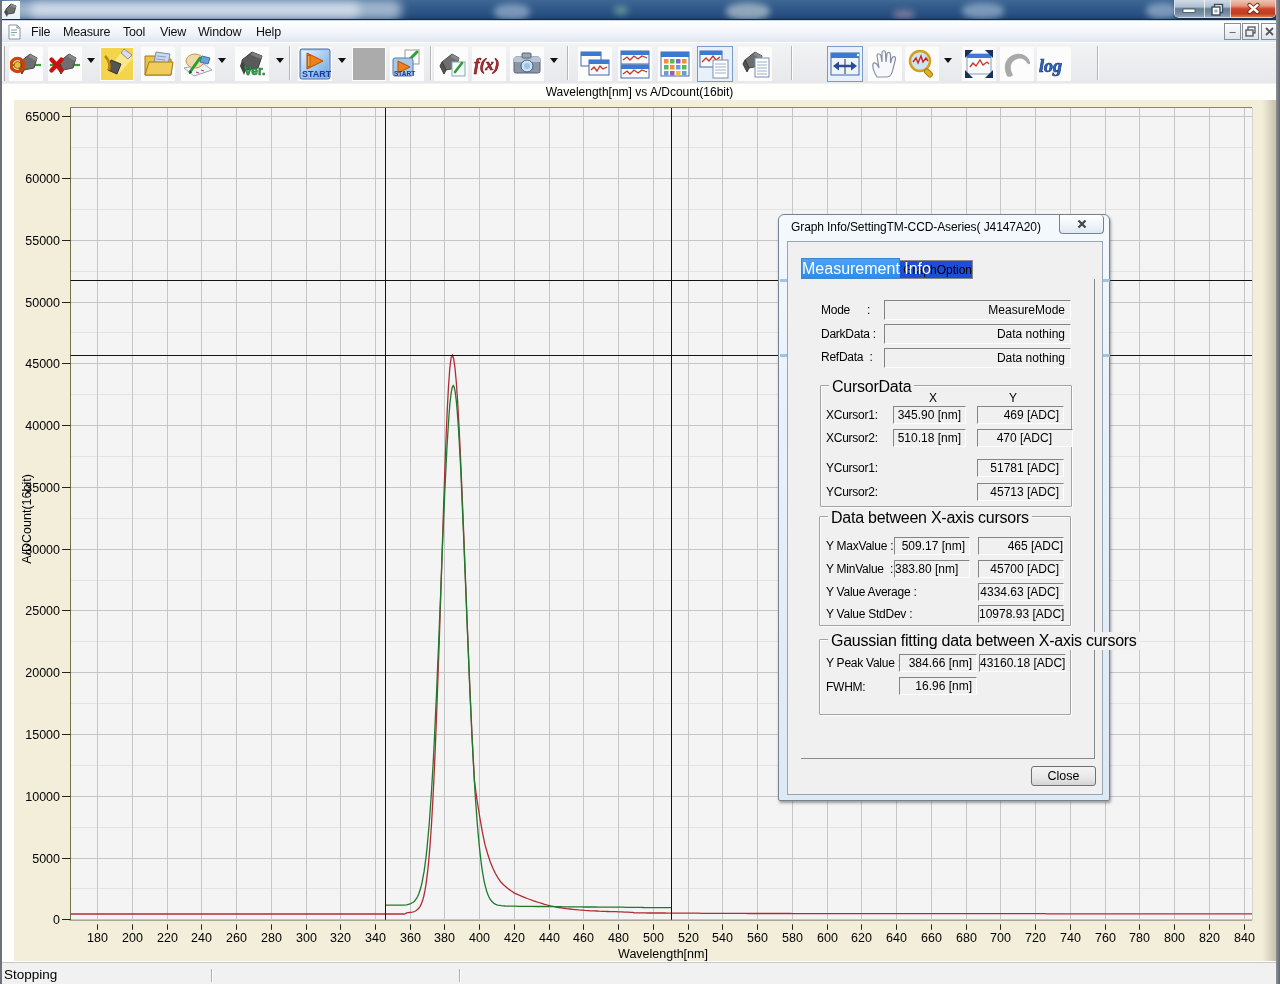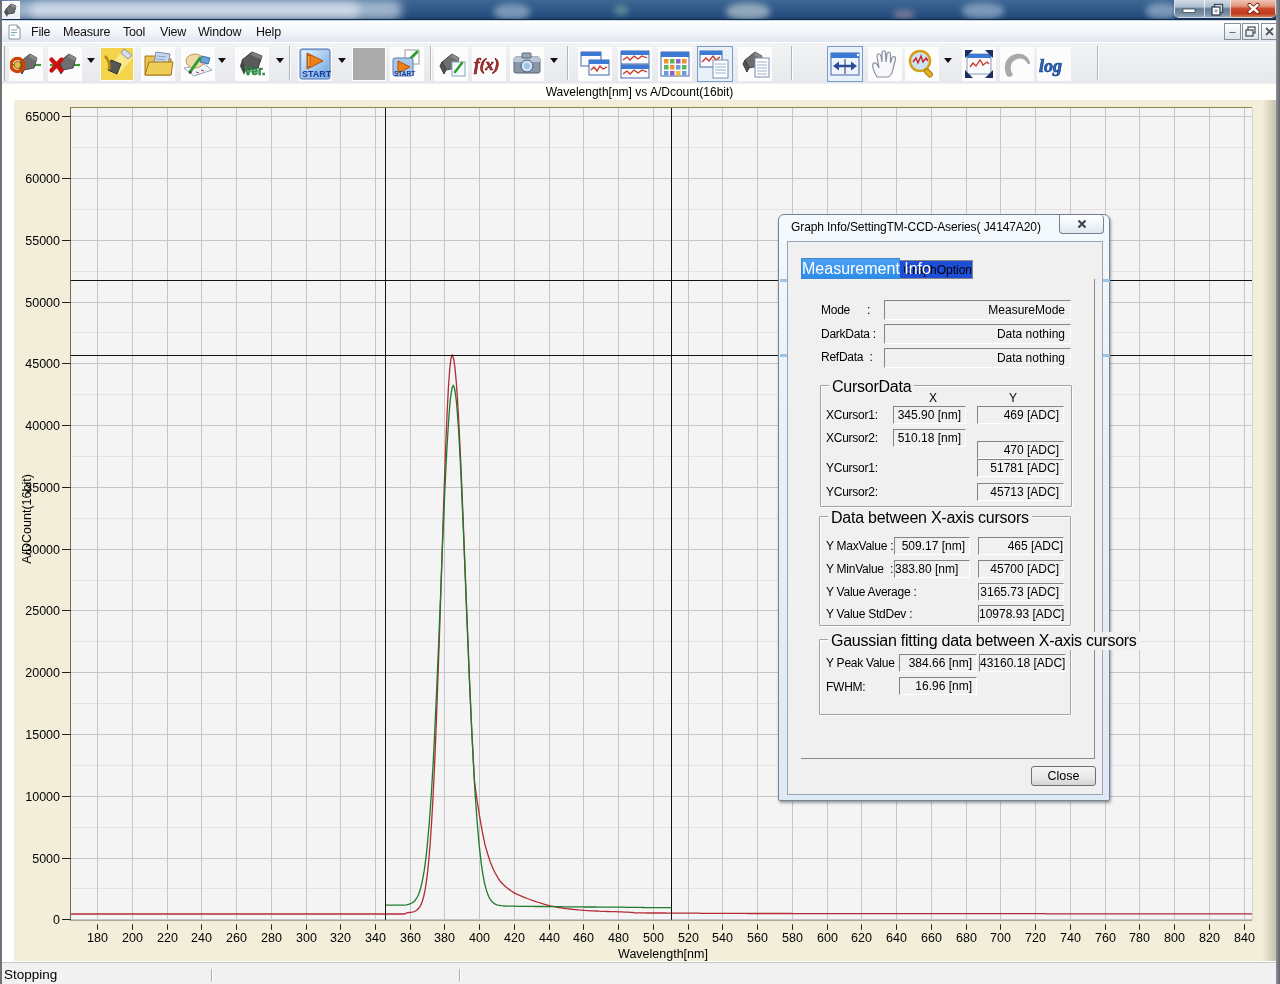--- a/index.html
+++ b/index.html
@@ -434,36 +434,36 @@
       <div class="fld" style="left:83px;top:69px;width:187px;height:20px;line-height:18px;padding-right:5px">Data nothing</div>
       <div class="grp" style="left:19px;top:106px;width:252px;height:122px">
         <span>CursorData</span>
         <div class="dl" style="left:108px;top:5px">X</div>
         <div class="dl" style="left:188px;top:5px">Y</div>
         <div class="dl" style="left:5px;top:22px">XCursor1:</div>
         <div class="fld" style="left:72px;top:20px;width:73px;height:18px;line-height:16px;padding-right:4px">345.90 [nm]</div>
         <div class="fld" style="left:156px;top:20px;width:87px;height:18px;line-height:16px;padding-right:4px">469 [ADC]</div>
         <div class="dl" style="left:5px;top:45px">XCursor2:</div>
         <div class="fld" style="left:72px;top:43px;width:73px;height:18px;line-height:16px;padding-right:4px">510.18 [nm]</div>
-        <div class="fld" style="left:156px;top:55px;width:87px;height:18px;line-height:16px;padding-right:4px">470 [ADC]</div>
+        <div class="fld" style="left:156px;top:43px;width:96px;height:18px;line-height:16px;padding-right:20px">470 [ADC]</div>
         <div class="dl" style="left:5px;top:75px">YCursor1:</div>
         <div class="fld" style="left:156px;top:73px;width:87px;height:18px;line-height:16px;padding-right:4px">51781 [ADC]</div>
         <div class="dl" style="left:5px;top:99px">YCursor2:</div>
         <div class="fld" style="left:156px;top:97px;width:87px;height:18px;line-height:16px;padding-right:4px">45713 [ADC]</div>
       </div>
       <div class="grp" style="left:18px;top:237px;width:252px;height:110px">
         <span>Data between X-axis cursors</span>
         <div class="dl" style="left:6px;top:22px">Y MaxValue :</div>
         <div class="fld" style="left:74px;top:20px;width:76px;height:18px;line-height:16px;padding-right:4px">509.17 [nm]</div>
         <div class="fld" style="left:158px;top:20px;width:86px;height:18px;line-height:16px;padding-right:0">465 [ADC]</div>
         <div class="dl" style="left:6px;top:45px">Y MinValue&nbsp;&nbsp;:</div>
         <div class="fld" style="left:74px;top:43px;width:76px;height:18px;line-height:16px;padding-right:16px">383.80 [nm]</div>
         <div class="fld" style="left:158px;top:43px;width:86px;height:18px;line-height:16px;padding-right:4px">45700 [ADC]</div>
         <div class="dl" style="left:6px;top:68px">Y Value Average :</div>
-        <div class="fld" style="left:158px;top:66px;width:86px;height:18px;line-height:16px;padding-right:4px">3165.73 [ADC]</div>
+        <div class="fld" style="left:158px;top:66px;width:86px;height:18px;line-height:16px;padding-right:4px">4334.63 [ADC]</div>
         <div class="dl" style="left:6px;top:90px">Y Value StdDev :</div>
         <div class="fld" style="left:158px;top:88px;width:86px;height:18px;line-height:16px;padding-right:4px">10978.93 [ADC]</div>
       </div>
       <div class="grp" style="left:18px;top:360px;width:252px;height:76px">
         <span>Gaussian fitting data between X-axis cursors</span>
         <div class="dl" style="left:6px;top:16px">Y Peak Value :</div>
         <div class="fld" style="left:79px;top:14px;width:78px;height:18px;line-height:16px;padding-right:4px">384.66 [nm]</div>
         <div class="fld" style="left:159px;top:14px;width:87px;height:18px;line-height:16px;padding-right:4px">43160.18 [ADC]</div>
         <div class="dl" style="left:6px;top:40px">FWHM:</div>
         <div class="fld" style="left:79px;top:37px;width:78px;height:18px;line-height:16px;padding-right:4px">16.96 [nm]</div>

